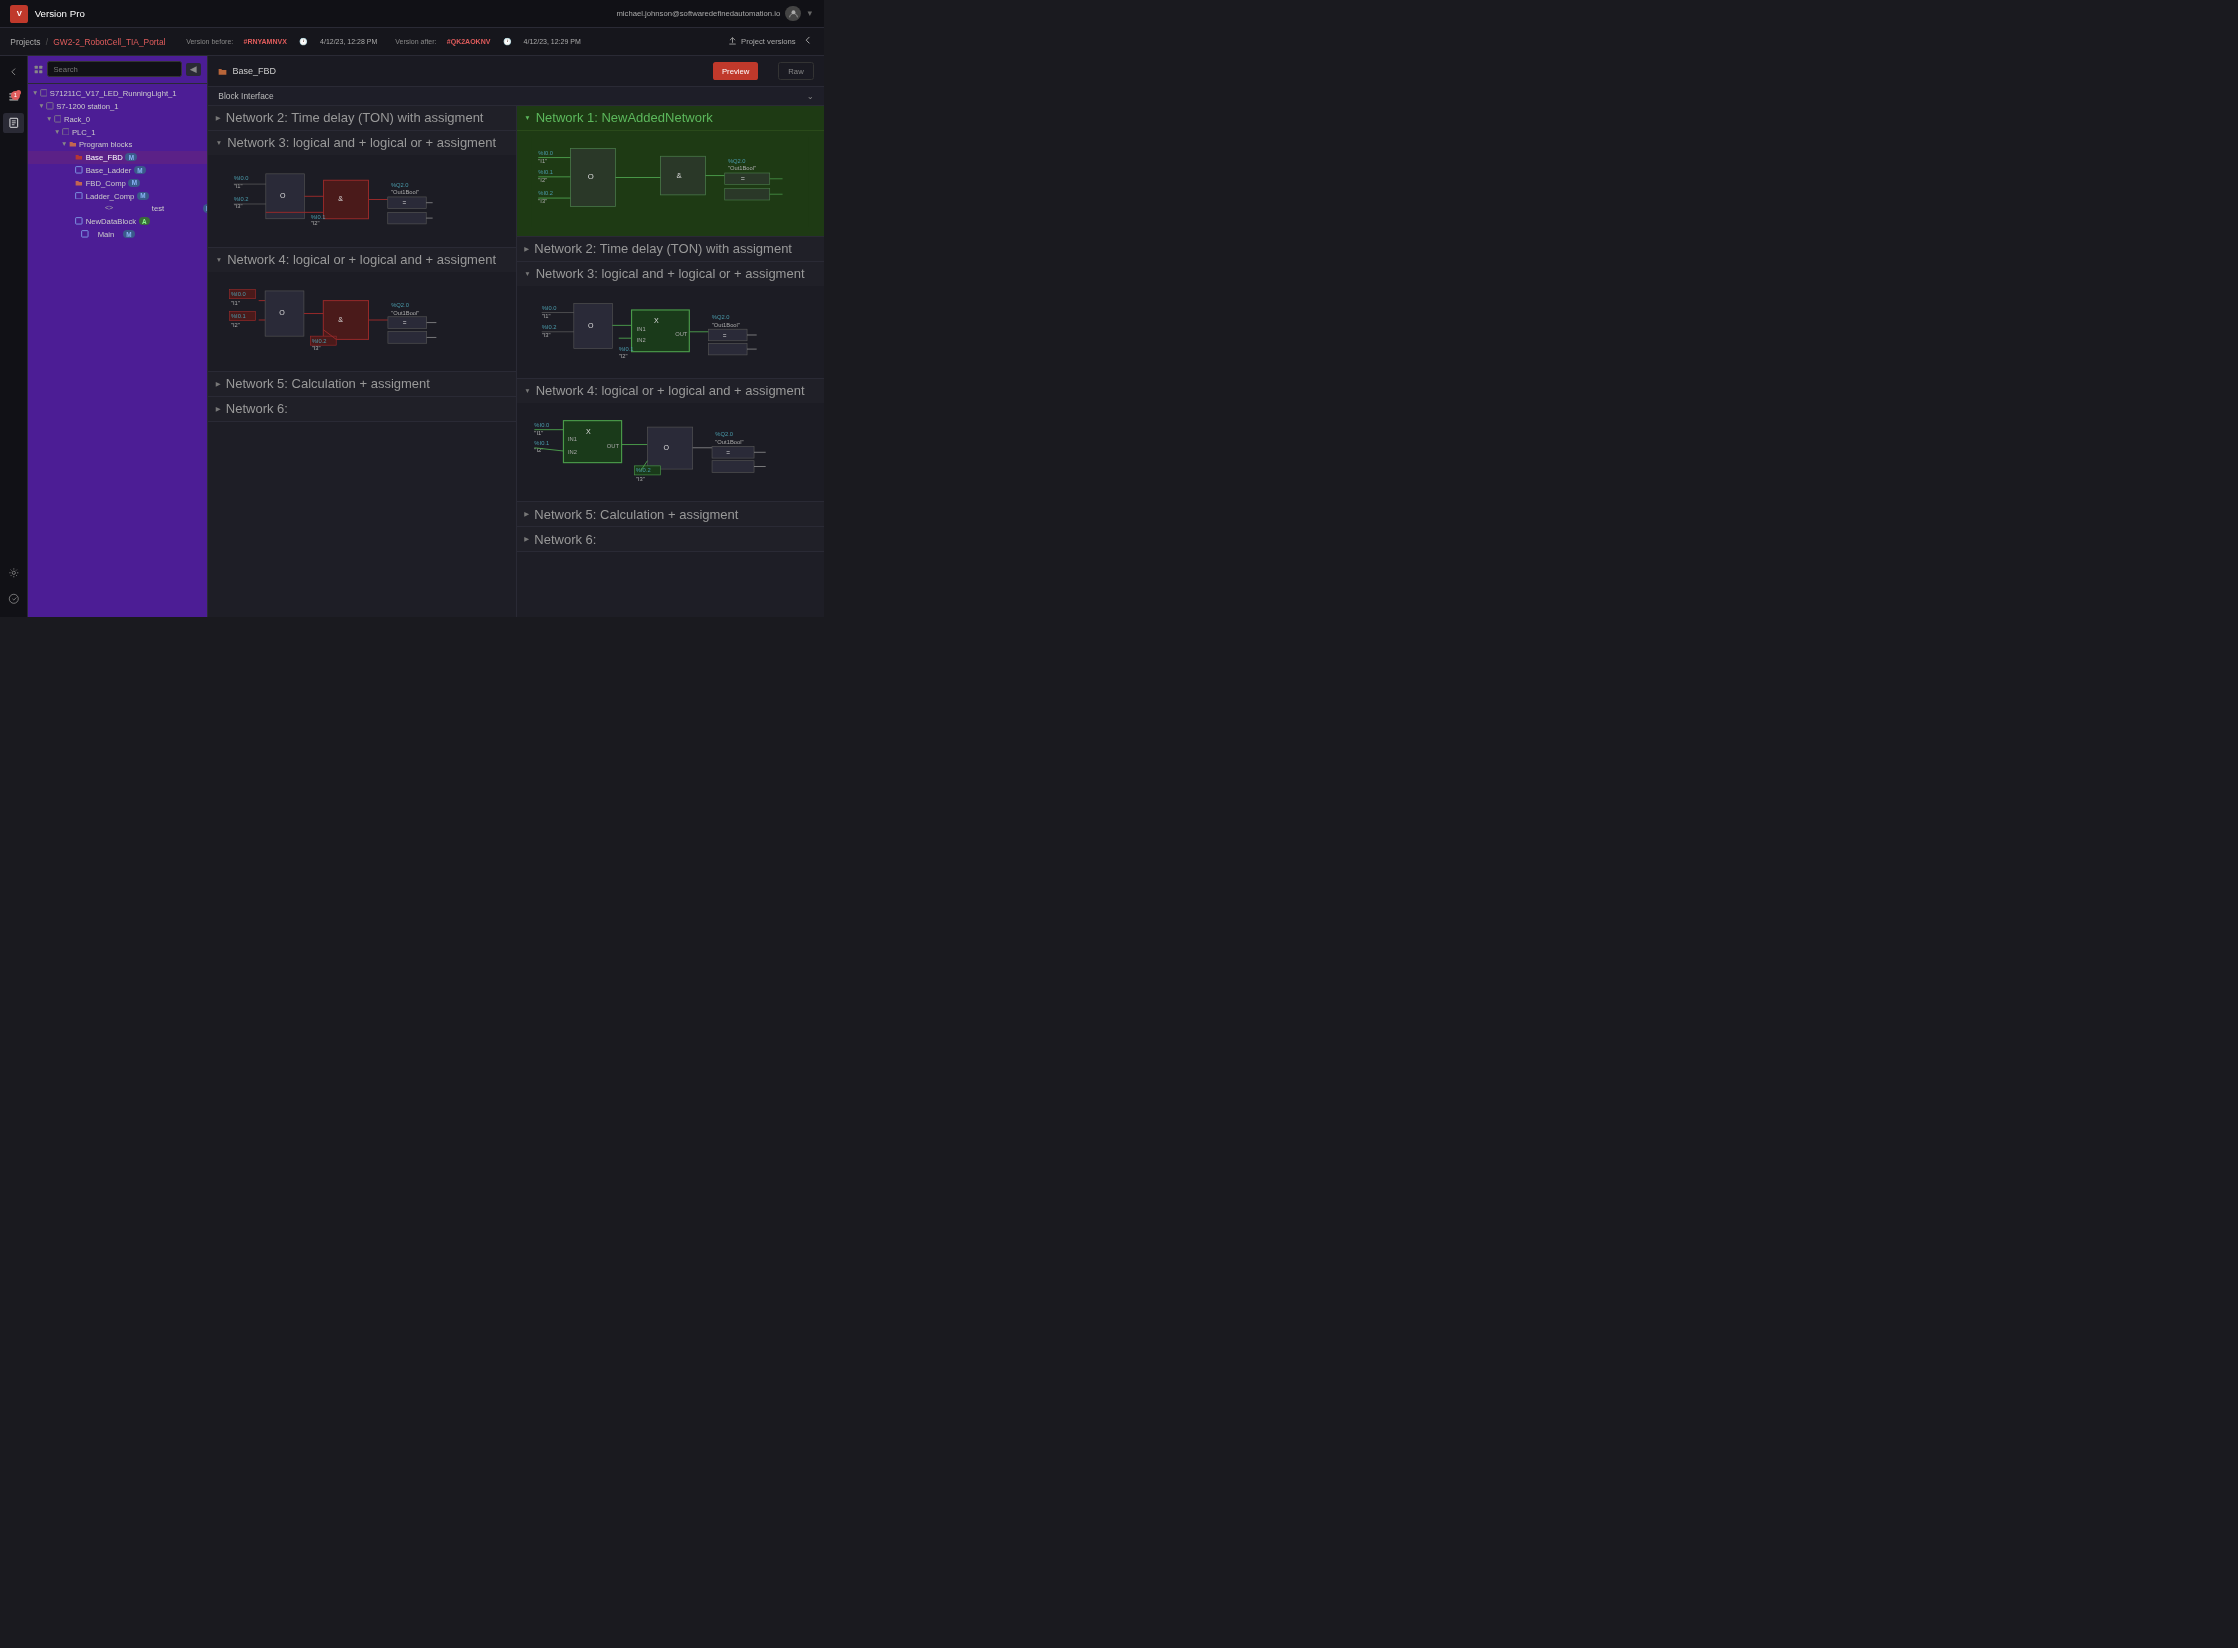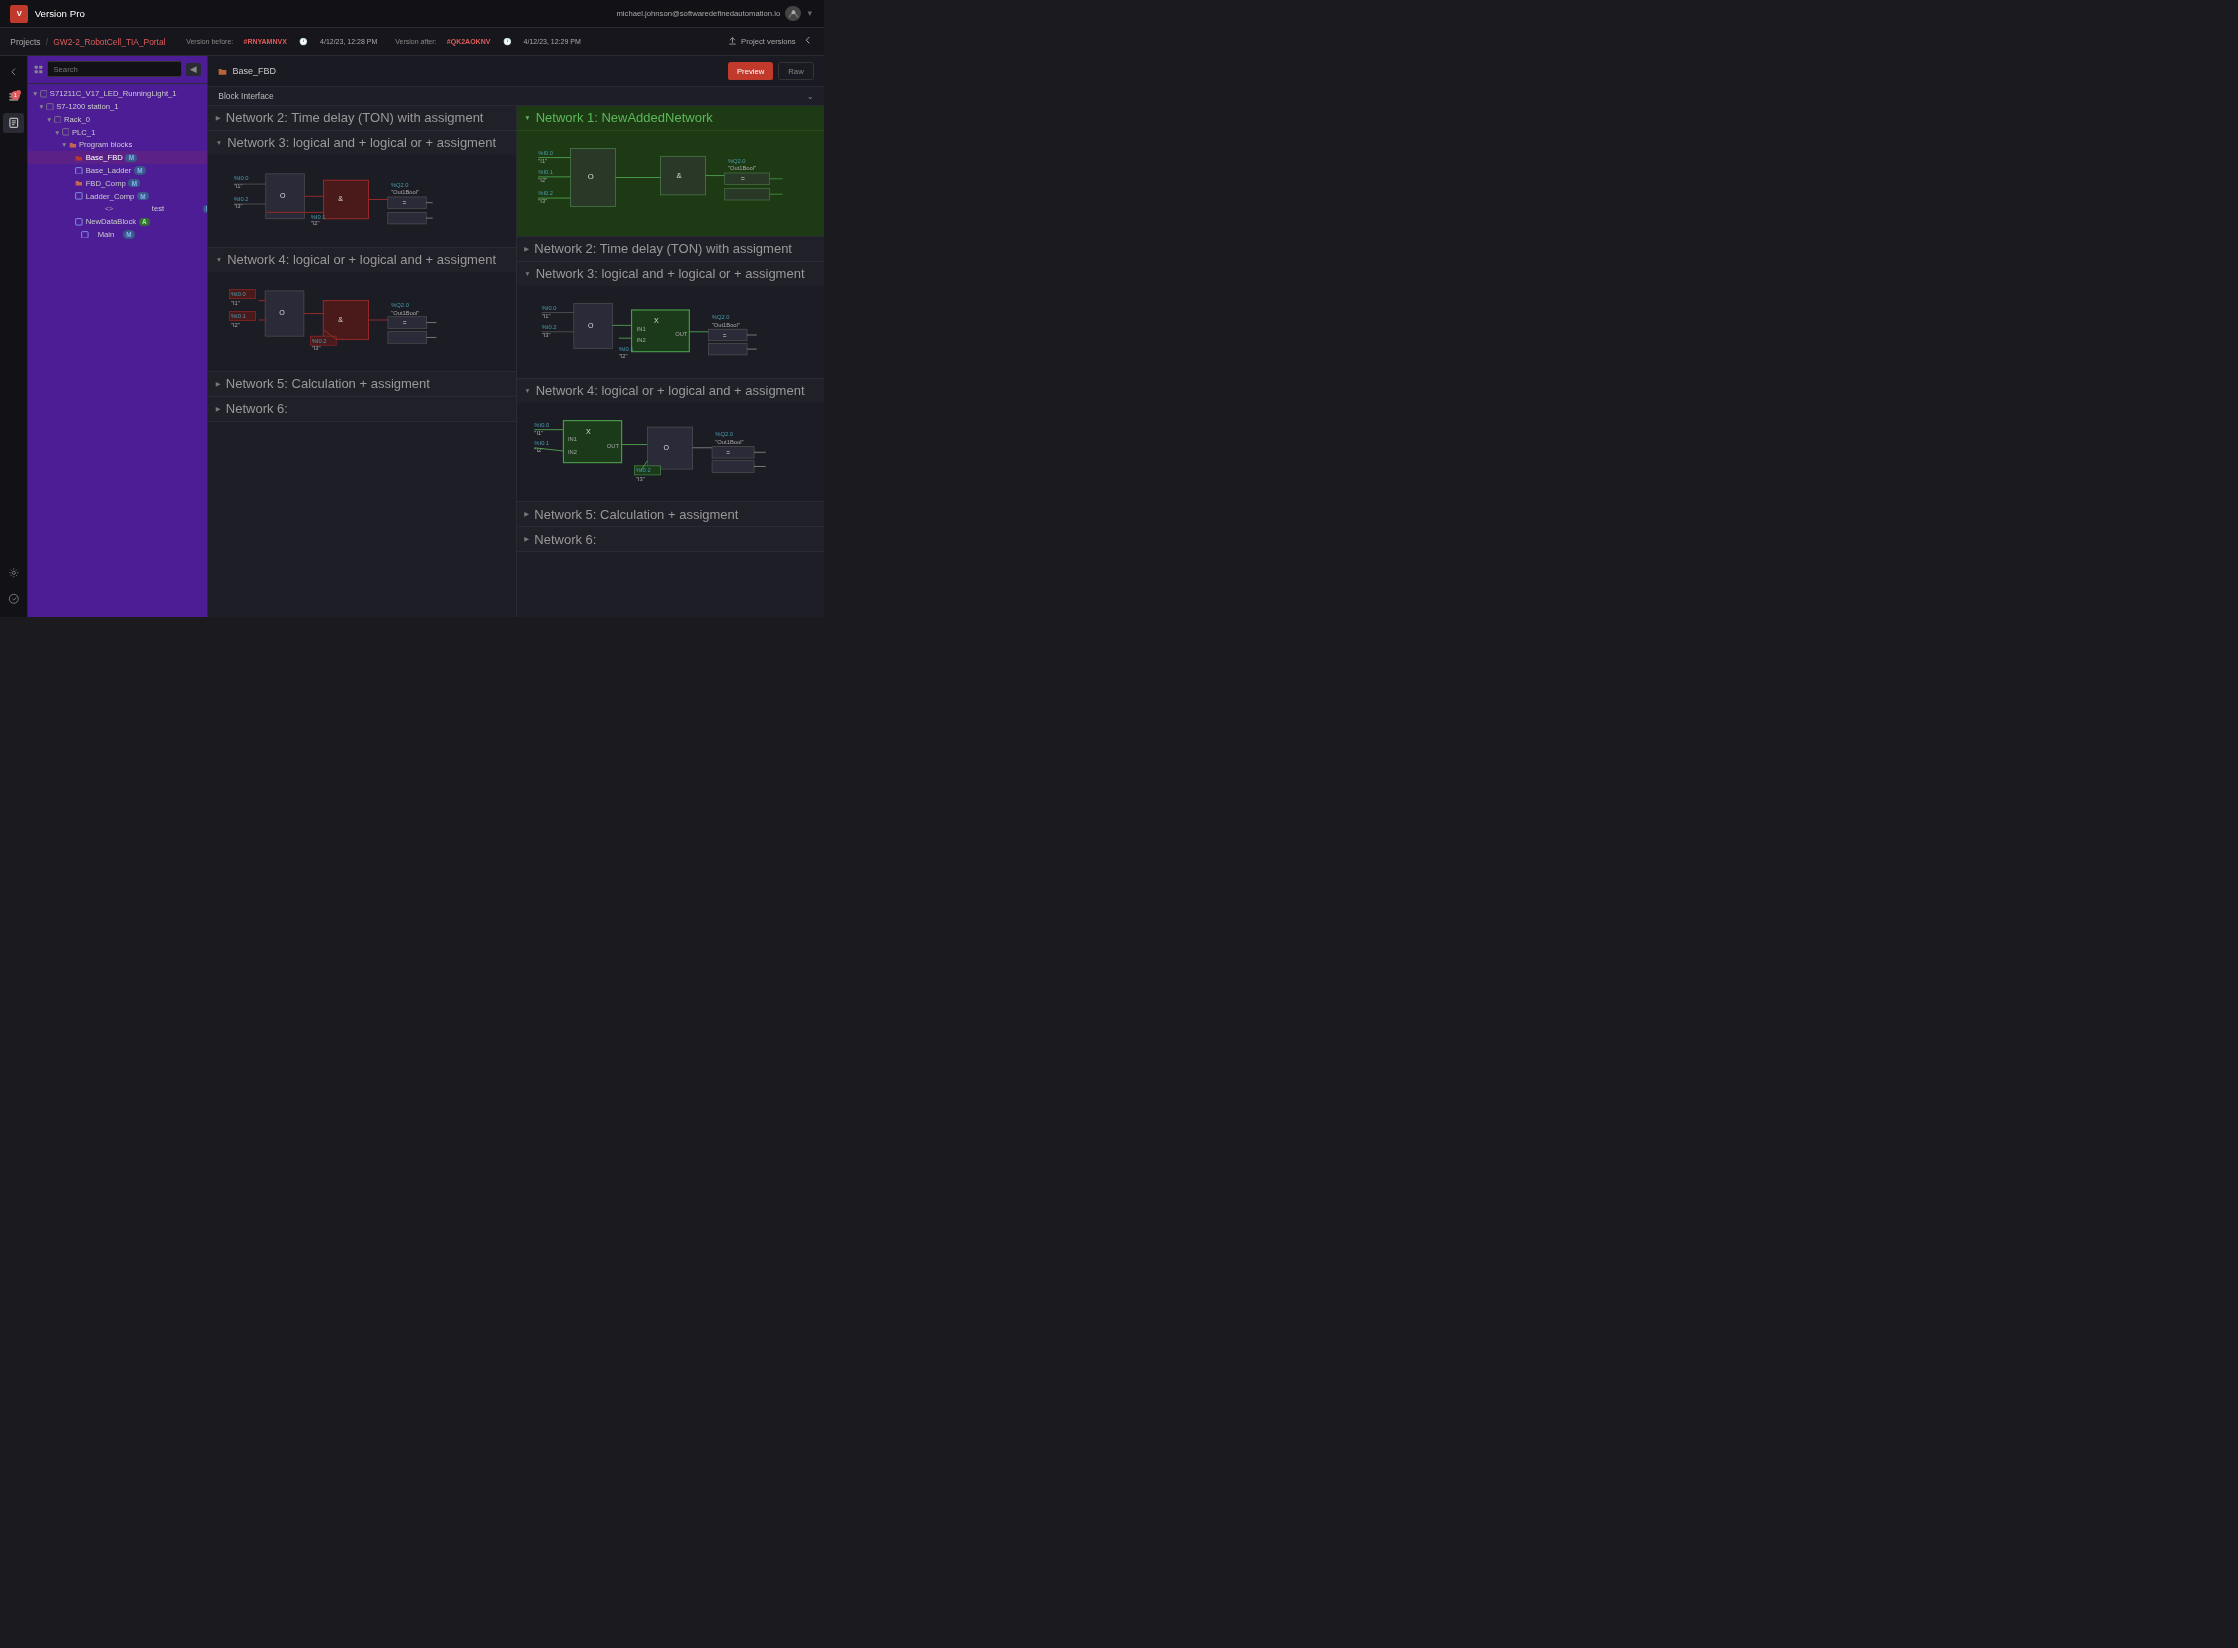--- a/index.html
+++ b/index.html
@@ -38,33 +38,33 @@
     .icon-sidebar-item.red-dot::after { content: ''; position: absolute; top: 2.6px; right: 2.6px; width: 5.2px; height: 5.2px; background: #e05c5c; border-radius: 50%; }
     .icon-sidebar-bottom { margin-top: auto; }
     
     
     .file-tree-panel { width: 180px; background: #4c1d95; border-right: 0.6px solid #2a2a35; overflow-y: auto; }
     .file-tree-header { padding: 5.2px 6.4px; display: flex; align-items: center; gap: 3.9px; border-bottom: 0.6px solid #2a2a35; }
     .file-tree-search { flex: 1; background: #111116; border: 0.6px solid #333; border-radius: 2.6px; padding: 2.6px 5.2px; color: #ccc; font-size: 7.7px; outline: none; }
     .collapse-btn { color: #888; cursor: pointer; font-size: 9px; padding: 1.3px 3.9px; background: #2a2a35; border-radius: 1.9px; }
     
     
-    .tree-item { display: flex; align-items: center; padding: 1.9px 0; cursor: pointer; user-select: none; }
+    .tree-item { display: flex; align-items: flex-start; padding: 1.9px 0; cursor: pointer; user-select: none; }
     .tree-item.selected { background: #c0392b22; }
     .tree-label { font-size: 7.7px; color: #ccc; }
     .tree-badge { font-size: 6.4px; font-weight: bold; padding: 0.6px 3.2px; border-radius: 6.4px; margin-left: 2.6px; }
     .badge-m { background: #3a5a8a; color: #8ab4f8; }
     .badge-a { background: #3a6a3a; color: #8af88a; }
     .tree-caret { color: #888; font-size: 6.4px; margin-right: 1.3px; }
     
     
     .content-area { flex: 1; background: #1e1e26; overflow: hidden; display: flex; flex-direction: column; }
     .content-header { padding: 6.4px 10.3px; display: flex; align-items: center; gap: 5.2px; border-bottom: 0.6px solid #2a2a35; background: #1a1a22; }
     .content-title { color: #ccc; font-size: 9px; font-weight: 500; }
-    .content-actions { margin-left: auto; display: flex; gap: 5px; }
+    .content-actions { margin-left: auto; display: flex; gap: 20px; }
     .btn-preview { background: #c0392b; color: white; border: none; padding: 3.2px 9px; border-radius: 2.6px; font-size: 7.7px; cursor: pointer; }
     .btn-raw { background: transparent; color: #888; border: 0.6px solid #333; padding: 3.2px 9px; border-radius: 2.6px; font-size: 7.7px; cursor: pointer; }
     
     
     .block-interface { padding: 3.9px 10.3px; border-bottom: 0.6px solid #2a2a35; display: flex; align-items: center; justify-content: space-between; background: #1e1e28; }
     .block-interface-title { color: #bbb; font-size: 8.4px; }
     
     
     ::-webkit-scrollbar { width: 3.9px; height: 3.9px; }
     ::-webkit-scrollbar-track { background: #1a1a22; }

